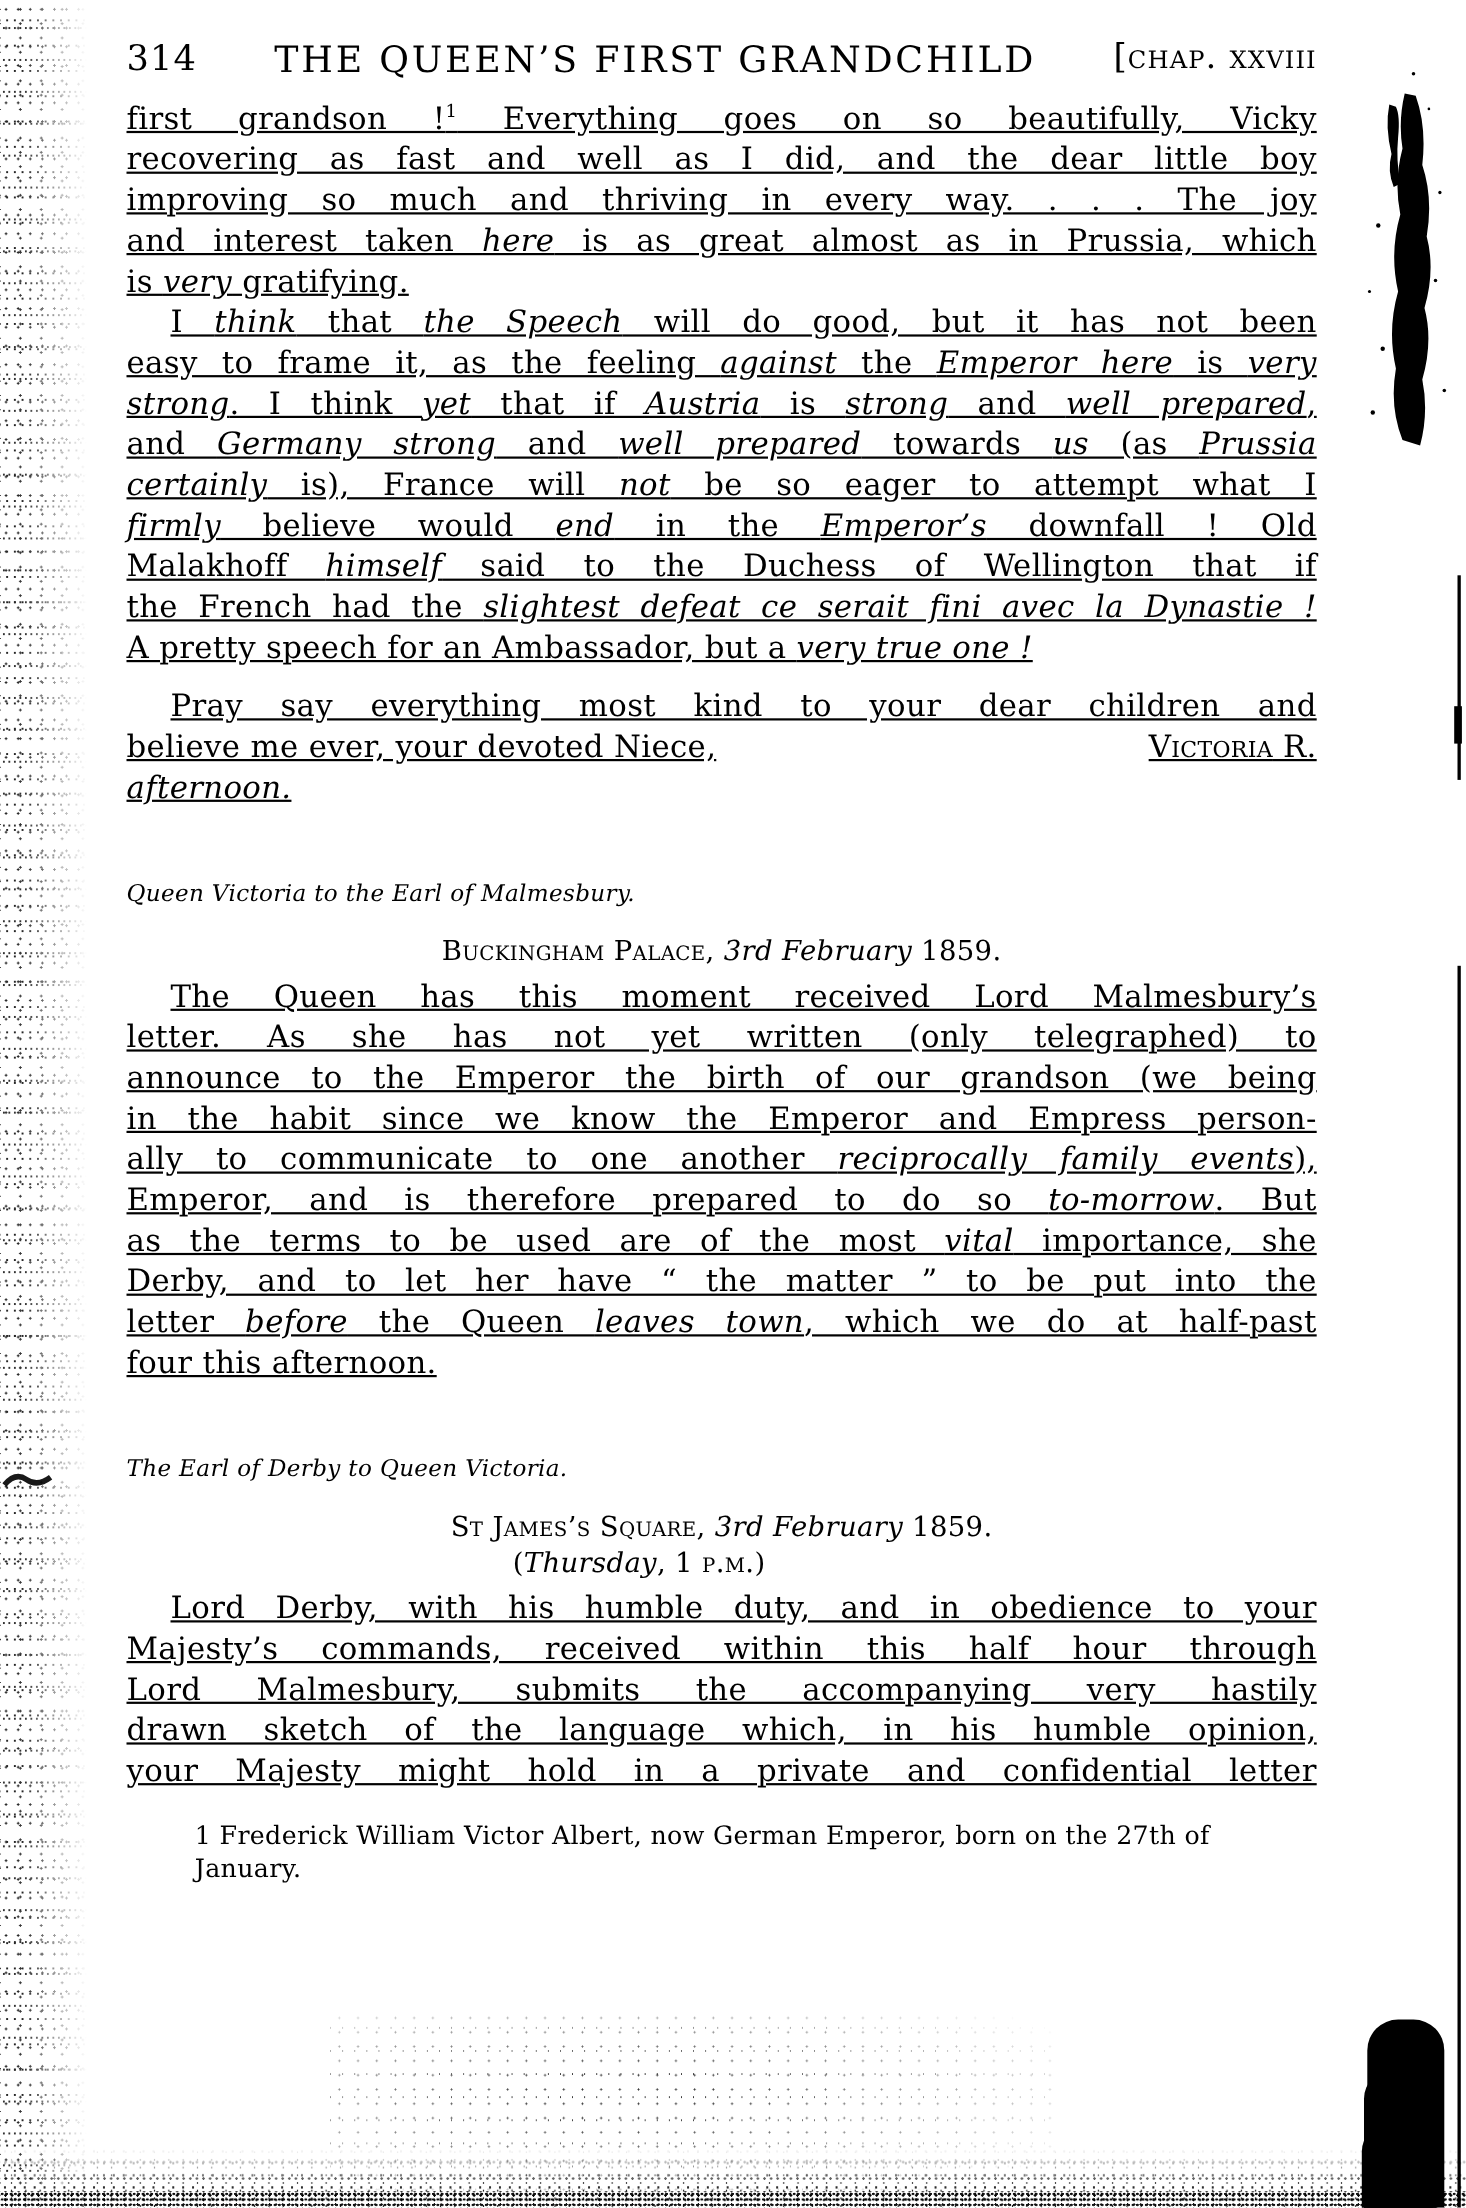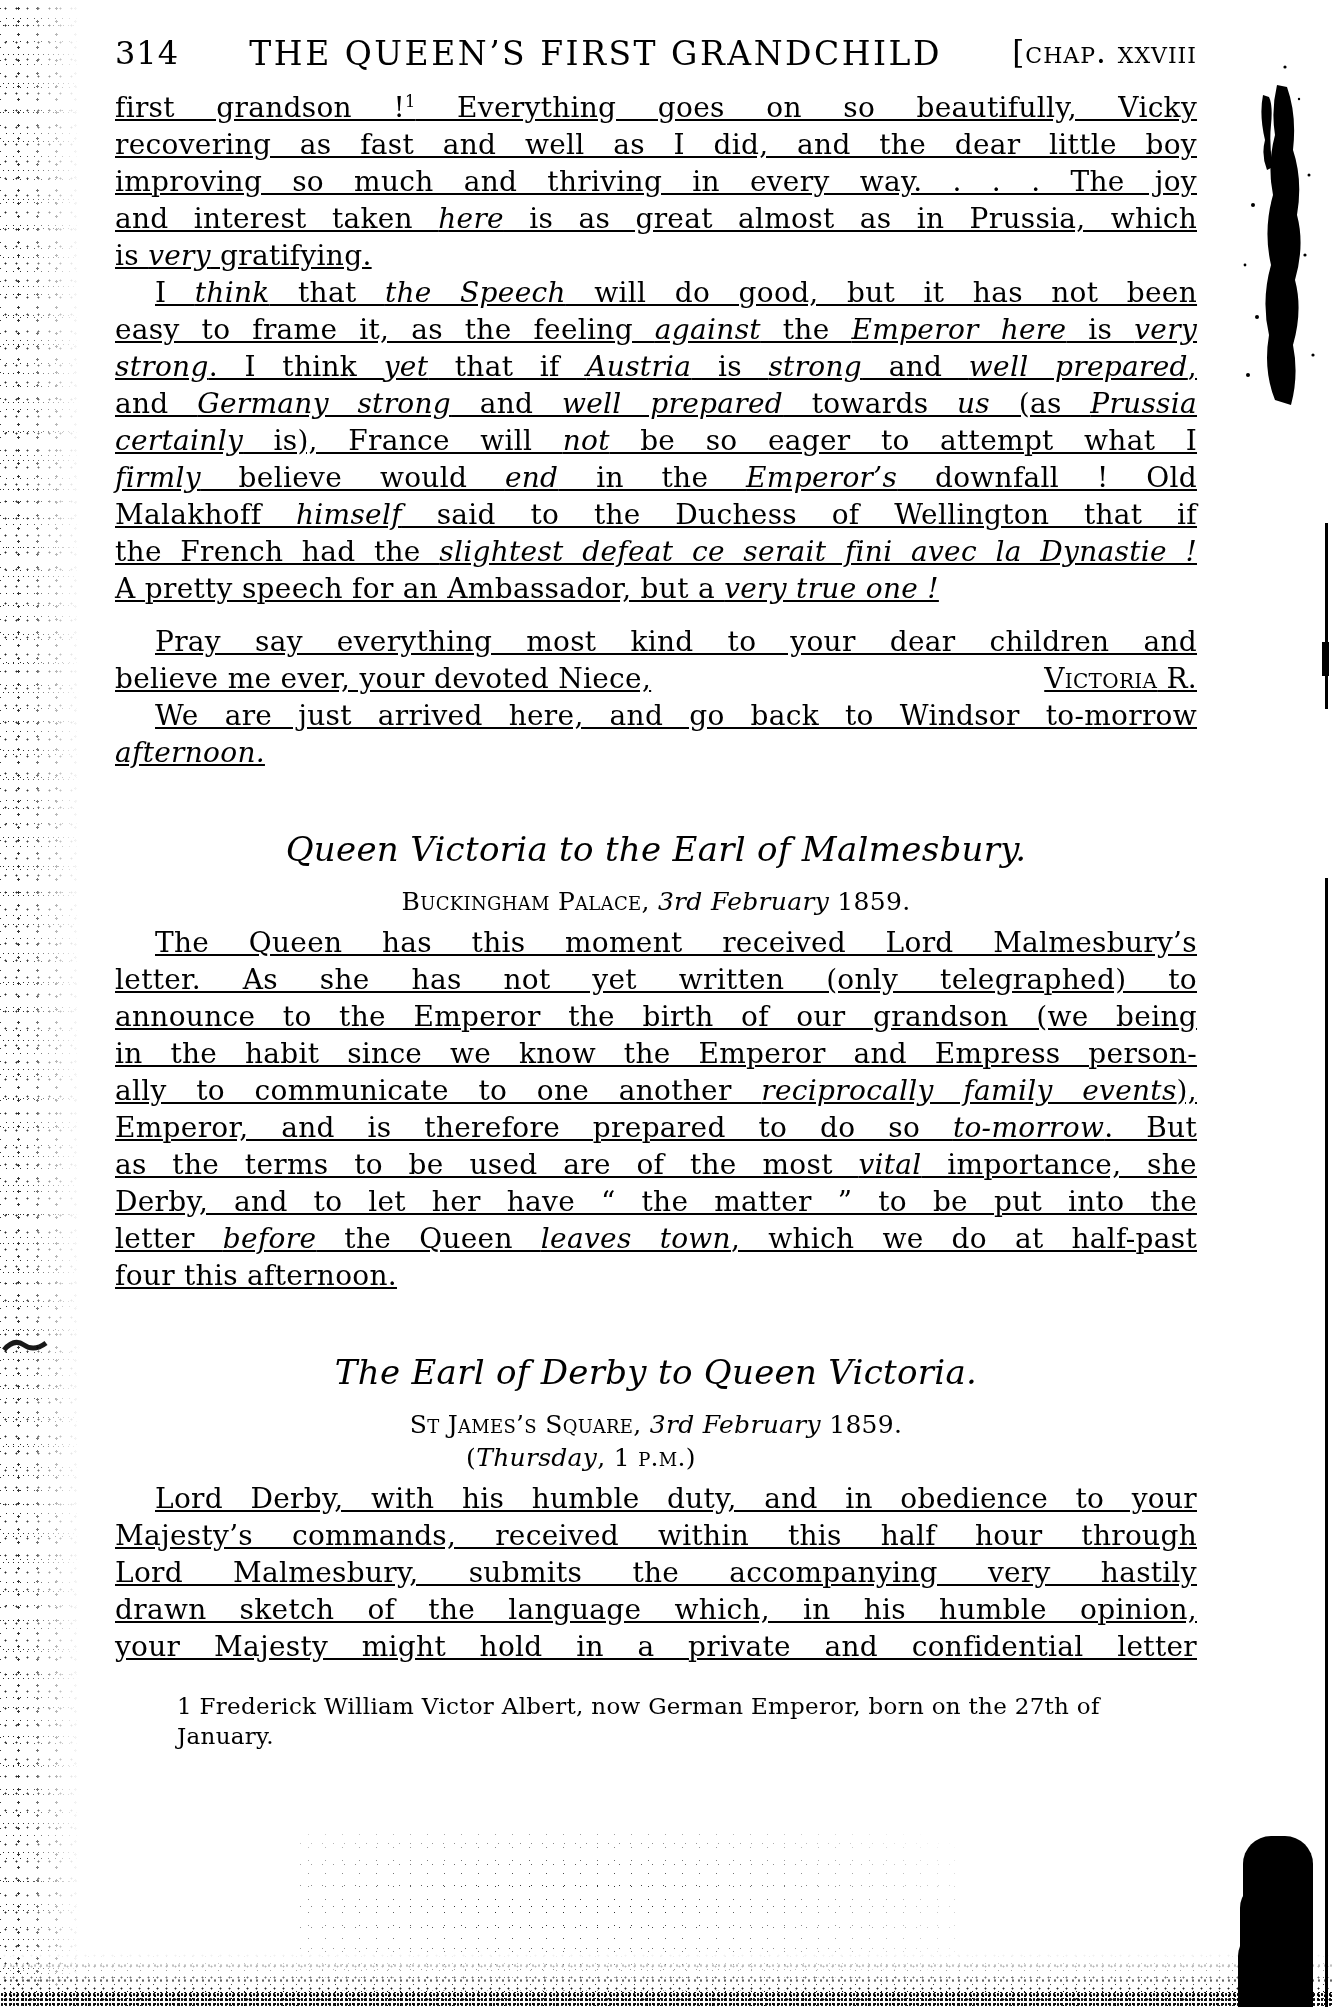--- a/index.html
+++ b/index.html
@@ -39,22 +39,21 @@
   .line { white-space:nowrap;text-decoration:underline; }
   .jl { text-align:justify; text-align-last:justify; }
   .ind { text-indent:40px; }
   .split { display:flex; justify-content:space-between; white-space:nowrap; }
 
   .block:nth-child(4)  { margin-top:16px; }   
   .block:nth-child(7)  { margin-top:8px;  }   
   .block:nth-child(10) { margin-top:10px; }   
 
   .heading {
-    text-align:center;
-    font-size:34px;
+    font-size:21px;
     line-height:40px;
     margin-top:58px;
     margin-bottom:16px;
   }
   .dateline { text-align:center; font-size:25px; line-height:33px; margin-bottom:6px; }
   .dateline .dl1 { padding-right:150px; }
   .footnote { margin-top:26px; font-size:23px; line-height:30px; padding-left:62px; }
 
   
   .artifact { position:absolute; pointer-events:none; }
@@ -174,21 +173,20 @@
       <div class="line">A pretty speech for an Ambassador, but a <i>very true one !</i></div>
     </div>
     <div class="block para">
       <div class="line jl ind">Pray say everything most kind to your dear children and</div>
       <div class="line split">
         <span>believe me ever, your devoted Niece,</span>
         <span><span class="sc">Victoria</span> R.</span>
       </div>
     </div>
     <div class="block para">
-      <div class="line jl ind">We are just arrived here, and go back to Windsor to-morrow</div>
       <div class="line"><i>afternoon.</i></div>
     </div>
     <div class="block heading"><i>Queen Victoria to the Earl of Malmesbury.</i></div>
     <div class="block dateline">
       <div class="dl0"><span class="sc">Buckingham Palace</span>, <i>3rd February</i> 1859.</div>
     </div>
     <div class="block para">
       <div class="line jl ind">The Queen has this moment received Lord Malmesbury’s</div>
       <div class="line jl">letter.  As she has not yet written (only telegraphed) to</div>
       <div class="line jl">announce to the Emperor the birth of our grandson (we being</div>

